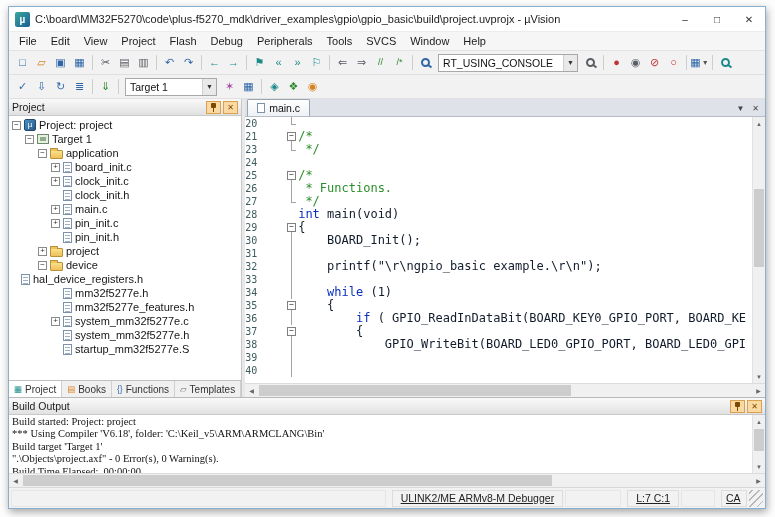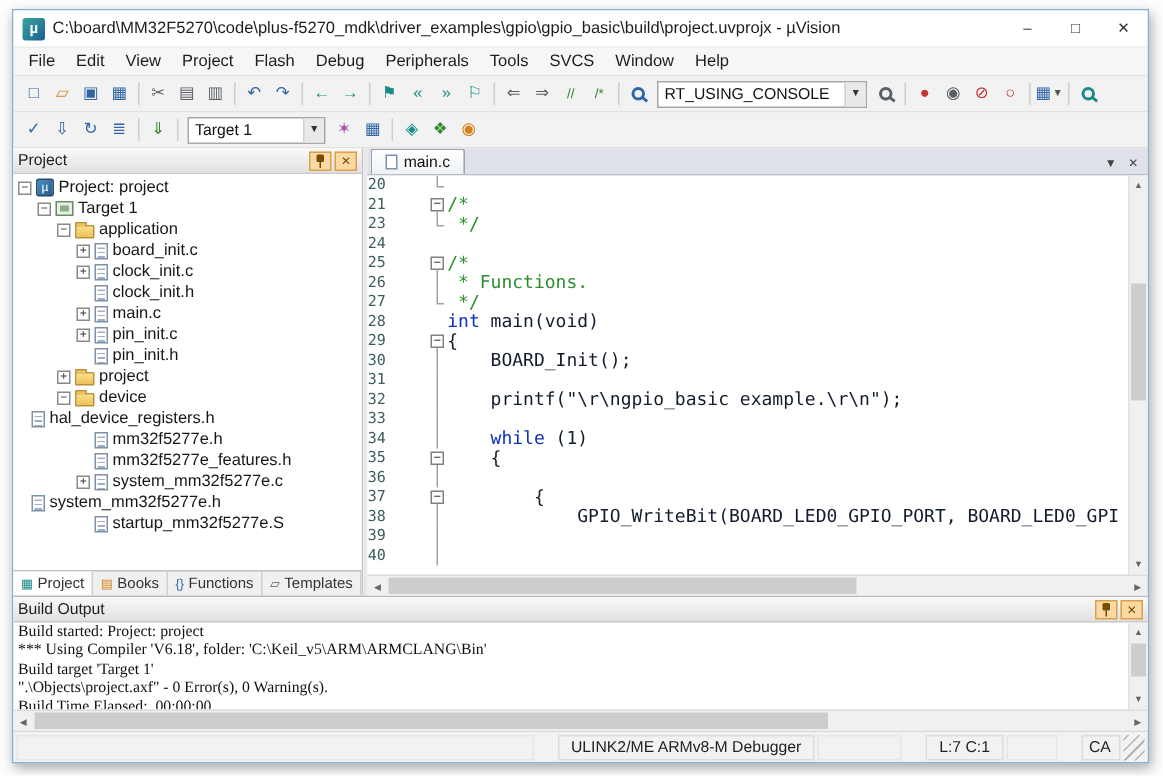--- a/index.html
+++ b/index.html
@@ -112,21 +112,21 @@
   
   .buildout{flex:0 0 90px;display:flex;flex-direction:column;border-top:1px solid #b8b8b8;min-height:0;background:#fff;justify-content:center;}
   .bo-body{flex:1;position:relative;overflow:hidden;}
   .bo-lines{position:absolute;left:0;top:0;right:13px;bottom:0;font-family:Liberation Serif, serif;
     font-size:10.5px;line-height:12.4px;color:#111;padding:1px 0 0 3px;white-space:pre;overflow:hidden;}
 
   
   .statusbar{flex:0 0 21px;background:#f2f2f2;border-top:1px solid #d8d8d8;display:flex;align-items:center;padding:1px 2px;}
   .sb-fill{flex:1;height:17px;border:1px solid #e6e6e6;}
   .sb-cell{height:17px;line-height:15px;border:1px solid #dcdcdc;font-size:10.5px;color:#222;padding:0 8px;
-    margin-left:16px;white-space:nowrap;overflow:hidden;}
+    margin-left:6px;white-space:nowrap;overflow:hidden;text-decoration:underline;}
   .sb-gap1{width:56px;height:17px;border:1px solid #e6e6e6;margin-left:2px;}
   .sb-gap2{width:34px;height:17px;border:1px solid #e6e6e6;margin-left:2px;}
   .sb-caps{width:26px;padding:0 4px;}
   .sb-grip{width:14px;height:17px;margin-left:2px;
     background:repeating-linear-gradient(135deg,transparent 0 2px,#b5b5b5 2px 3px,transparent 3px 5px);}
 </style>
 </head>
 <body>
 
 <div class="window">
@@ -380,21 +380,21 @@
           <div class="tree-row" style="padding-left: 42px;">
             <span class="expander none"></span>
             <span class="nodeic ic-file-h"></span>
             <span class="tree-label">mm32f5277e_features.h</span>
           </div>
           <div class="tree-row" style="padding-left: 42px;">
             <span class="expander">+</span>
             <span class="nodeic ic-file-c"></span>
             <span class="tree-label">system_mm32f5277e.c</span>
           </div>
-          <div class="tree-row" style="">
+          <div class="tree-row" style="padding-left: 42px;">
             <span class="expander none"></span>
             <span class="nodeic ic-file-h"></span>
             <span class="tree-label">system_mm32f5277e.h</span>
           </div>
           <div class="tree-row" style="padding-left: 42px;">
             <span class="expander none"></span>
             <span class="nodeic ic-file-s"></span>
             <span class="tree-label">startup_mm32f5277e.S</span>
           </div>
         </div>
@@ -512,20 +512,21 @@
             <div class="cl-row">
               <span class="cl-num">35</span>
               <span class="cl-fold f-box">
                 <span class="fold-box">−</span>
               </span>
               <span class="cl-code"><span class="tok-pl">    {</span></span>
             </div>
             <div class="cl-row">
               <span class="cl-num">36</span>
               <span class="cl-fold f-line"></span>
+              <span class="cl-code"><span class="tok-pl">        </span><span class="tok-kw">if</span><span class="tok-pl"> ( GPIO_ReadInDataBit(BOARD_KEY0_GPIO_PORT, BOARD_KE</span></span>
             </div>
             <div class="cl-row">
               <span class="cl-num">37</span>
               <span class="cl-fold f-box">
                 <span class="fold-box">−</span>
               </span>
               <span class="cl-code"><span class="tok-pl">        {</span></span>
             </div>
             <div class="cl-row">
               <span class="cl-num">38</span>

